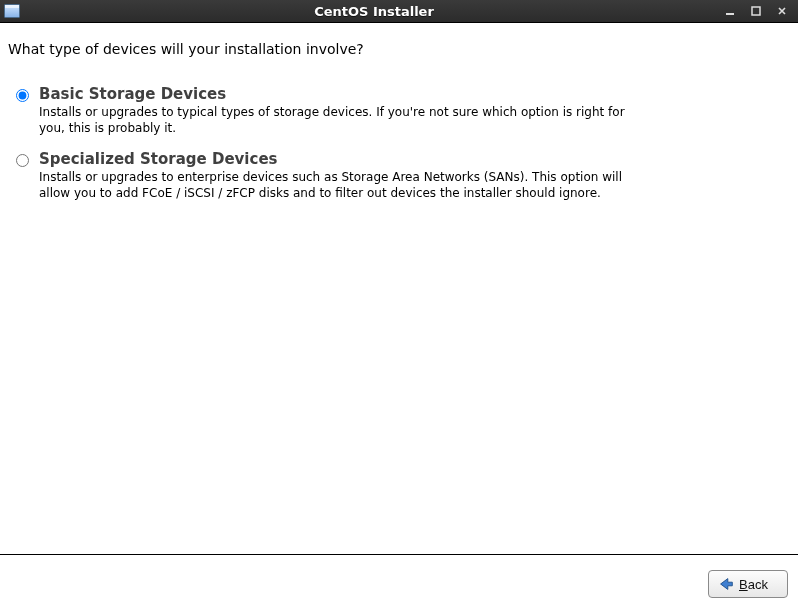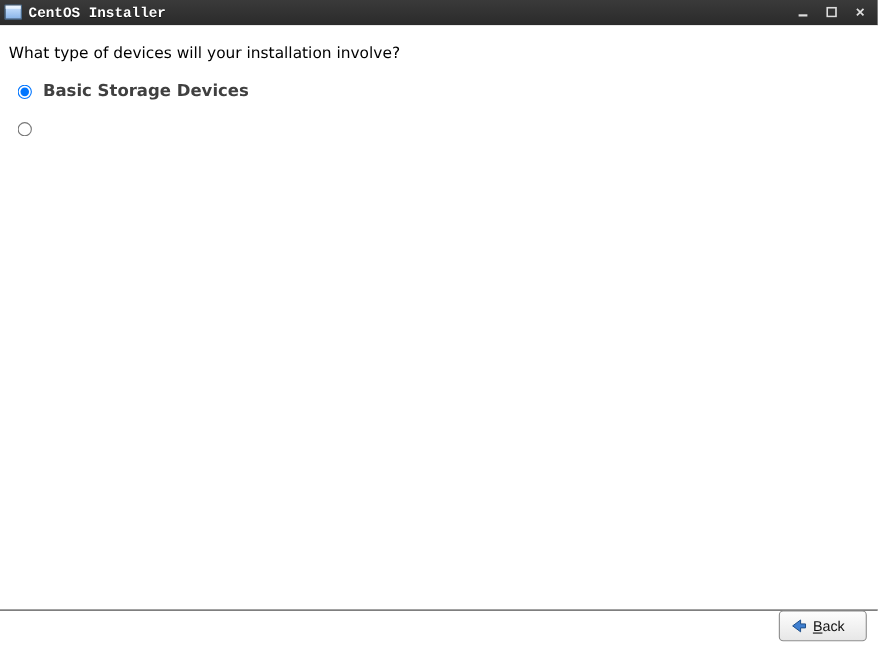--- a/index.html
+++ b/index.html
@@ -35,44 +35,44 @@
     .titlebar-icon::before {
       content: "";
       position: absolute;
       top: 0; left: 0; right: 0;
       height: 3px;
       background: #fff;
       opacity: .6;
     }
     .titlebar-title {
       flex: 1;
+      text-align: center;
       font-weight: bold;
       font-size: 13px;
       text-shadow: 0 1px 0 rgba(0,0,0,.6);
-      font-family: Liberation Mono, monospace;
     }
     .titlebar-btns { display: flex; gap: 10px; padding-right: 4px; }
     .titlebar-btn {
       width: 16px; height: 14px;
       display: flex; align-items: center; justify-content: center;
       color: #ddd;
       cursor: pointer;
     }
     .titlebar-btn svg { width: 10px; height: 10px; }
     
     .content {
       flex: 1;
       background: #fff;
       padding: 18px 8px 10px 8px;
       position: relative;
     }
     .question {
       font-size: 14px;
       color: #000;
-      margin-bottom: 16px;
+      margin-bottom: 28px;
     }
     .option-row {
       display: flex;
       align-items: flex-start;
       gap: 10px;
       margin-bottom: 14px;
       padding-left: 8px;
     }
     .option-row input[type="radio"] {
       margin-top: 4px;
@@ -89,21 +89,21 @@
     .option-desc {
       font-size: 12px;
       color: #000;
       line-height: 1.3;
     }
     
     .footer {
       height: 44px;
       border-top: 1px solid #000;
       display: flex;
-      align-items: flex-start;
+      align-items: flex-end;
       justify-content: flex-end;
       gap: 14px;
       padding: 0 10px;
       background: #fff;
     }
     .btn {
       min-width: 80px;
       height: 28px;
       padding: 0 12px 0 8px;
       border: 1px solid #8a8a8a;
@@ -144,25 +144,30 @@
   </div>
 </div>
 
 <div class="content">
   <div class="question">What type of devices will your installation involve?</div>
 
   <label class="option-row">
     <input type="radio" name="storage" checked="" style="">
     <div class="option-text">
       <div class="option-title">Basic Storage Devices</div>
+      <div class="option-desc">Installs or upgrades to typical types of storage devices.  If you're not sure which option is right for you, this is probably it.</div>
     </div>
   </label>
 
   <label class="option-row">
     <input type="radio" name="storage" style="">
+    <div class="option-text">
+      <div class="option-title">Specialized Storage Devices</div>
+      <div class="option-desc">Installs or upgrades to enterprise devices such as Storage Area Networks (SANs). This option will allow you to add FCoE / iSCSI / zFCP disks and to filter out devices the installer should ignore.</div>
+    </div>
   </label>
 </div>
 
 <div class="footer">
   <button class="btn">
     <svg class="arrow" viewBox="0 0 20 20">
       <path d="M12 4 L4 10 L12 16 L12 12 L17 12 L17 8 L12 8 Z" fill="#3f7fd0" stroke="#1d4e89" stroke-width="1"></path>
     </svg>
     <span class="label"><span class="mne">B</span><span>ack</span></span>
   </button>

